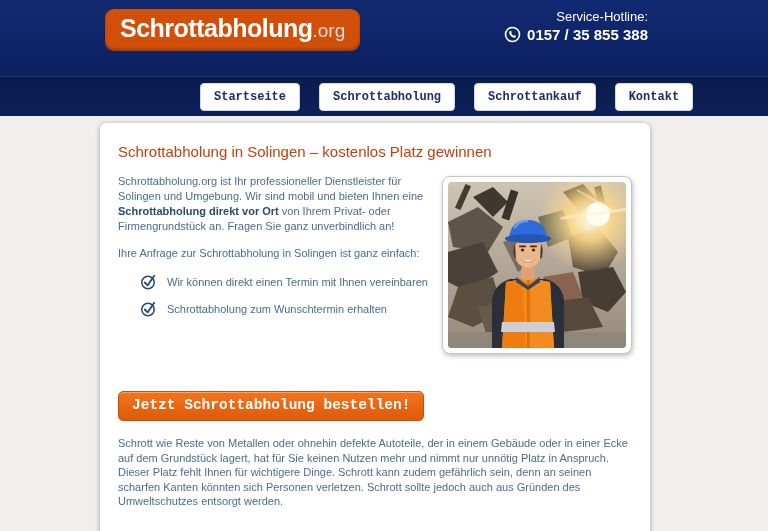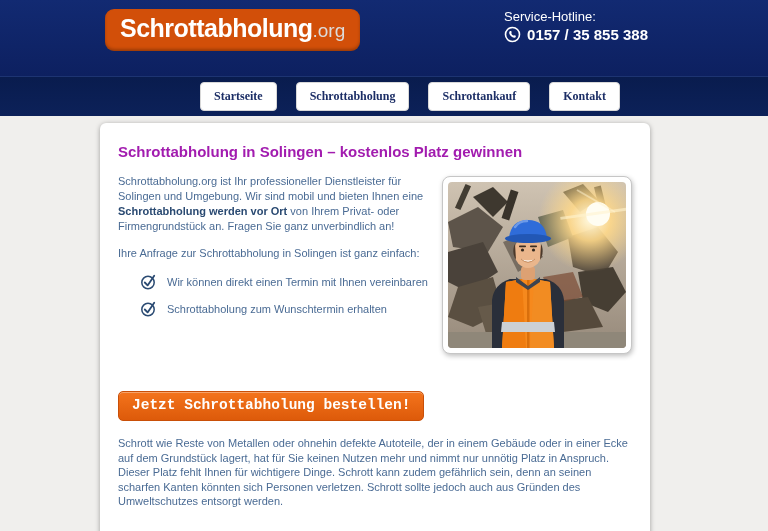--- a/index.html
+++ b/index.html
@@ -5,36 +5,36 @@
   * { box-sizing: border-box; margin: 0; padding: 0; }
   html, body { width: 768px; height: 531px; overflow: hidden; }
   body { font-family: "Liberation Sans", sans-serif; background: #f0efed; }
 
   
   .header { position: relative; height: 76px; background: linear-gradient(#122a72, #0d2060); }
   .logo-box { position: absolute; left: 105px; top: 9px; background: #d24f09; border-radius: 9px;
               padding: 5px 15px 8px; box-shadow: inset 0 -2px 3px rgba(0,0,0,.25); cursor: pointer; }
   .logo-main { color: #fff; font-weight: bold; font-size: 25px; letter-spacing: -0.5px; }
   .logo-suffix { color: #dcdcdc; font-size: 19px; }
-  .hotline { position: absolute; right: 120px; top: 9px; text-align: left; color: #fff; }
+  .hotline { position: absolute; right: 120px; top: 9px; text-align: right; color: #fff; }
   .hotline-label { font-size: 13px; display: block; margin-bottom: 2px; }
   .hotline-number-row { display: flex; align-items: center; justify-content: flex-end; gap: 6px;
                         font-size: 15px; font-weight: bold; }
 
   
   .nav { height: 40px; background: linear-gradient(#091c4e, #0c2159);
          border-top: 1px solid #1d3472; display: flex; align-items: center; gap: 19px; padding-left: 200px; }
-  .nav-btn { background: #fff; color: #1c2e66; font-family: Liberation Serif, serif; font-size: 12px; font-weight: 600;
+  .nav-btn { background: #fff; color: #1c2e66; font-family: Liberation Mono, monospace; font-size: 12px; font-weight: 600;
              padding: 6px 13px; border-radius: 4px; border: 1px solid #d8d8d8; cursor: pointer; white-space: nowrap; }
 
   
   .page { padding-top: 7px; }
   .card { width: 550px; margin-left: 100px; min-height: 500px; background: #fff;
           border-radius: 6px 6px 0 0; box-shadow: 0 1px 5px rgba(0,0,0,.35); padding: 20px 18px 30px; }
-  .page-title { font-size: 15px; font-weight: bold; color: #a21caf; margin-bottom: 14px; }
+  .page-title { font-size: 15px; font-weight: normal; color: #c2410c; margin-bottom: 14px; }
 
   .intro-wrap { position: relative; min-height: 215px; }
   .intro-text { width: 322px; font-size: 11px; line-height: 15px; color: #4a6b94; }
   .intro-text p { margin-bottom: 12px; }
   .seg-bold { font-weight: 700; color: #2a4a72; }
   .seg-phone { font-weight: 700; color: #c8500e; }
 
   .steps { list-style: none; margin: 14px 0 14px 22px; }
   .step { display: flex; align-items: flex-start; gap: 10px; margin-bottom: 12px; }
   .check-icon { flex: 0 0 17px; height: 17px; margin-top: -2px; }
@@ -152,21 +152,21 @@
             <path d="M73 77 q7 6.5 14 0" fill="none" stroke="#b97f50" stroke-width="0.8"></path>
 
             <path d="M61 56 q2 -18 19 -18 q17 0 19 18 Z" fill="#2f6cd9"></path>
             <ellipse cx="80" cy="56.5" rx="23" ry="4.5" fill="#2257b5"></ellipse>
             <path d="M67 45 q4 -6 12 -6" fill="none" stroke="#6d9ae8" stroke-width="2.5" stroke-linecap="round"></path>
           </g>
         </svg>
       </div>
 
       <div class="intro-text">
-        <p><span>Schrottabholung.org ist Ihr professioneller Dienstleister für Solingen und Umgebung. Wir sind mobil und bieten Ihnen eine </span><span class="seg-bold">Schrottabholung werden vor Ort</span><span> von Ihrem Privat- oder Firmengrundstück an. Fragen Sie ganz unverbindlich an!</span></p>
+        <p><span>Schrottabholung.org ist Ihr professioneller Dienstleister für Solingen und Umgebung. Wir sind mobil und bieten Ihnen eine </span><span class="seg-bold">Schrottabholung direkt vor Ort</span><span> von Ihrem Privat- oder Firmengrundstück an. Fragen Sie ganz unverbindlich an!</span></p>
         <p>Ihre Anfrage zur Schrottabholung in Solingen ist ganz einfach:</p>
 
         <ul class="steps">
           <li class="step">
             <svg class="check-icon" viewBox="0 0 17 17">
               <circle cx="8" cy="9.5" r="6.2" fill="none" stroke="#2a4a72" stroke-width="1.5"></circle>
               <path d="M4.8 9.5 L7.6 12.4 L14.2 2.8" fill="none" stroke="#2a4a72" stroke-width="1.8" stroke-linecap="round" stroke-linejoin="round"></path>
             </svg>
             <span><span>Wir können direkt einen Termin mit Ihnen vereinbaren</span></span>
           </li>

